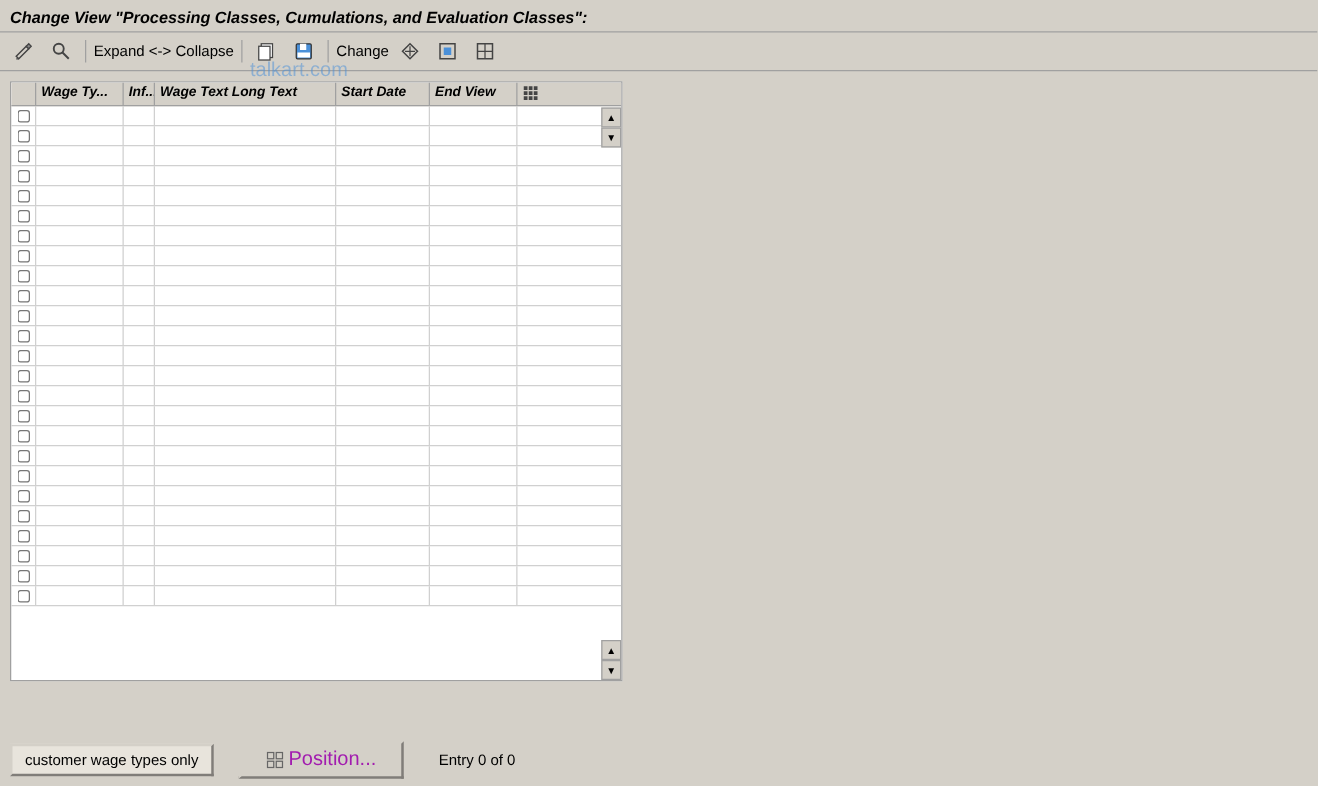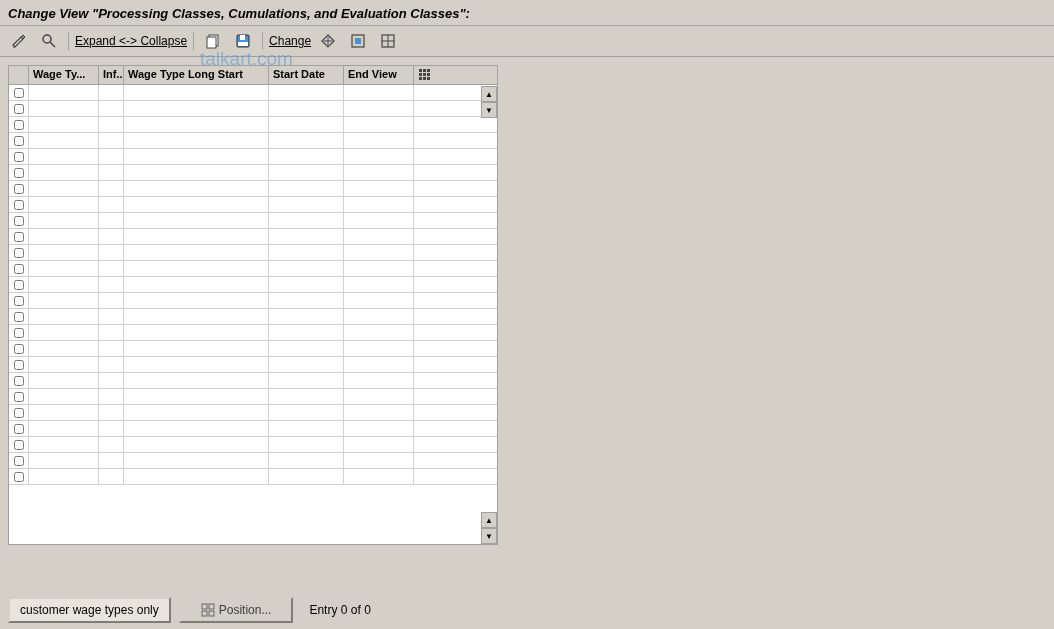--- a/index.html
+++ b/index.html
@@ -34,21 +34,20 @@
 
     .toolbar {
       display: flex;
       align-items: center;
       padding: 3px 6px;
       background-color: #d4d0c8;
       border-top: 1px solid #a0a0a0;
       border-bottom: 1px solid #a0a0a0;
       gap: 4px;
       min-height: 30px;
-      text-decoration: underline;
     }
 
     .toolbar-btn {
       display: inline-flex;
       align-items: center;
       justify-content: center;
       background: #d4d0c8;
       border: 1px solid transparent;
       cursor: pointer;
       padding: 1px 2px;
@@ -111,20 +110,21 @@
     }
 
     .col-header {
       padding: 2px 4px;
       border-right: 1px solid #a0a0a0;
       font-weight: bold;
       font-size: 11px;
       color: #000;
       white-space: nowrap;
       overflow: hidden;
+      font-style: italic;
     }
 
     .col-wagetype { width: 70px; min-width: 70px; }
     .col-inf { width: 25px; min-width: 25px; }
     .col-longtext { width: 145px; min-width: 145px; }
     .col-startdate { width: 75px; min-width: 75px; }
     .col-enddate { width: 70px; min-width: 70px; }
 
     .col-grid-icon {
       width: 22px;
@@ -179,59 +179,59 @@
       display: flex;
       align-items: center;
       justify-content: center;
       font-size: 8px;
     }
 
     .footer-bar {
       padding: 6px 8px;
       display: flex;
       align-items: center;
-      gap: 8px;
+      gap: 20px;
       background-color: #d4d0c8;
     }
 
     .footer-button {
       background-color: #e8e4dc;
       border: 2px outset #d4d0c8;
       padding: 4px 10px;
       font-size: 12px;
       cursor: pointer;
       color: #000;
       font-weight: normal;
     }
 
     .position-btn {
       background-color: #d4d0c8;
       border: 2px outset #d4d0c8;
       padding: 4px 20px;
-      font-size: 12px;
-      color: #404040;
+      font-size: 16px;
+      color: #a21caf;
       cursor: pointer;
       display: flex;
       align-items: center;
       gap: 4px;
     }
 
     .entry-text {
       font-size: 12px;
       color: #000;
       margin-left: 8px;
     }
 
     
     .watermark {
       position: absolute;
       top: 48px;
       left: 200px;
       color: #4a90d9;
-      font-size: 19px;
+      font-size: 16px;
       opacity: 0.5;
       pointer-events: none;
       z-index: 10;
     }
   </style>
 </head>
 <body>
 
 <div class="main-container">
 
@@ -322,21 +322,21 @@
   </div>
 
   <div class="content-area">
 
     <div class="table-container">
 
       <div class="table-header">
         <div class="col-select col-header"></div>
         <div class="col-header col-wagetype">Wage Ty...</div>
         <div class="col-header col-inf">Inf...</div>
-        <div class="col-header col-longtext">Wage Type Long Start</div>
+        <div class="col-header col-longtext">Wage Text Long Text</div>
         <div class="col-header col-startdate">Start Date</div>
         <div class="col-header col-enddate">End View</div>
         <div class="col-grid-icon col-header">
           <svg width="14" height="14" viewBox="0 0 14 14">
             <rect x="1" y="1" width="3" height="3" fill="#444"></rect>
             <rect x="5" y="1" width="3" height="3" fill="#444"></rect>
             <rect x="9" y="1" width="3" height="3" fill="#444"></rect>
             <rect x="1" y="5" width="3" height="3" fill="#444"></rect>
             <rect x="5" y="5" width="3" height="3" fill="#444"></rect>
             <rect x="9" y="5" width="3" height="3" fill="#444"></rect>

